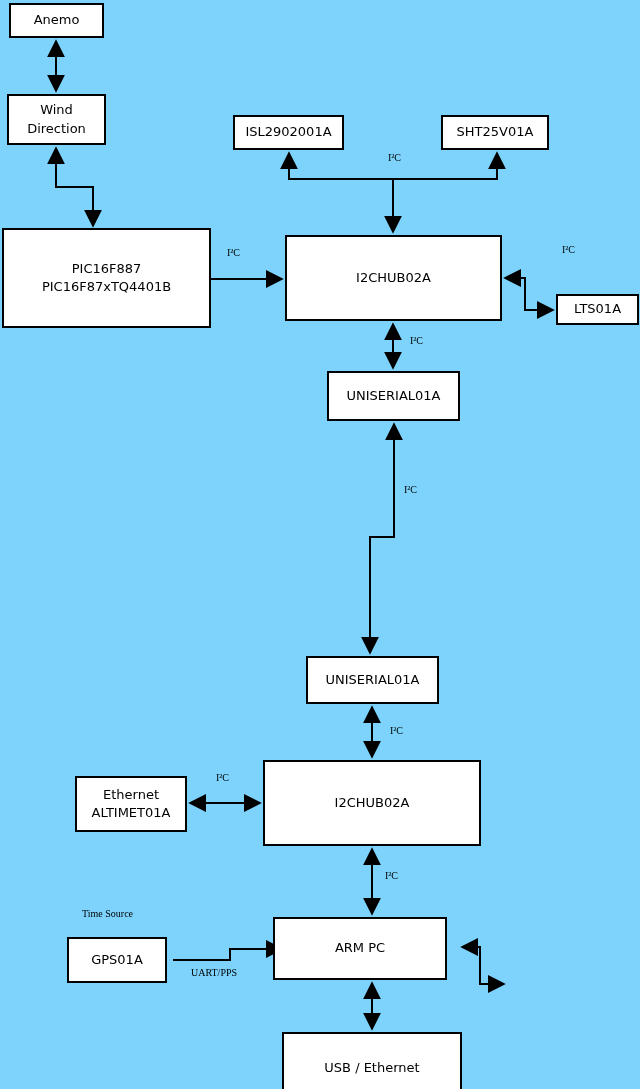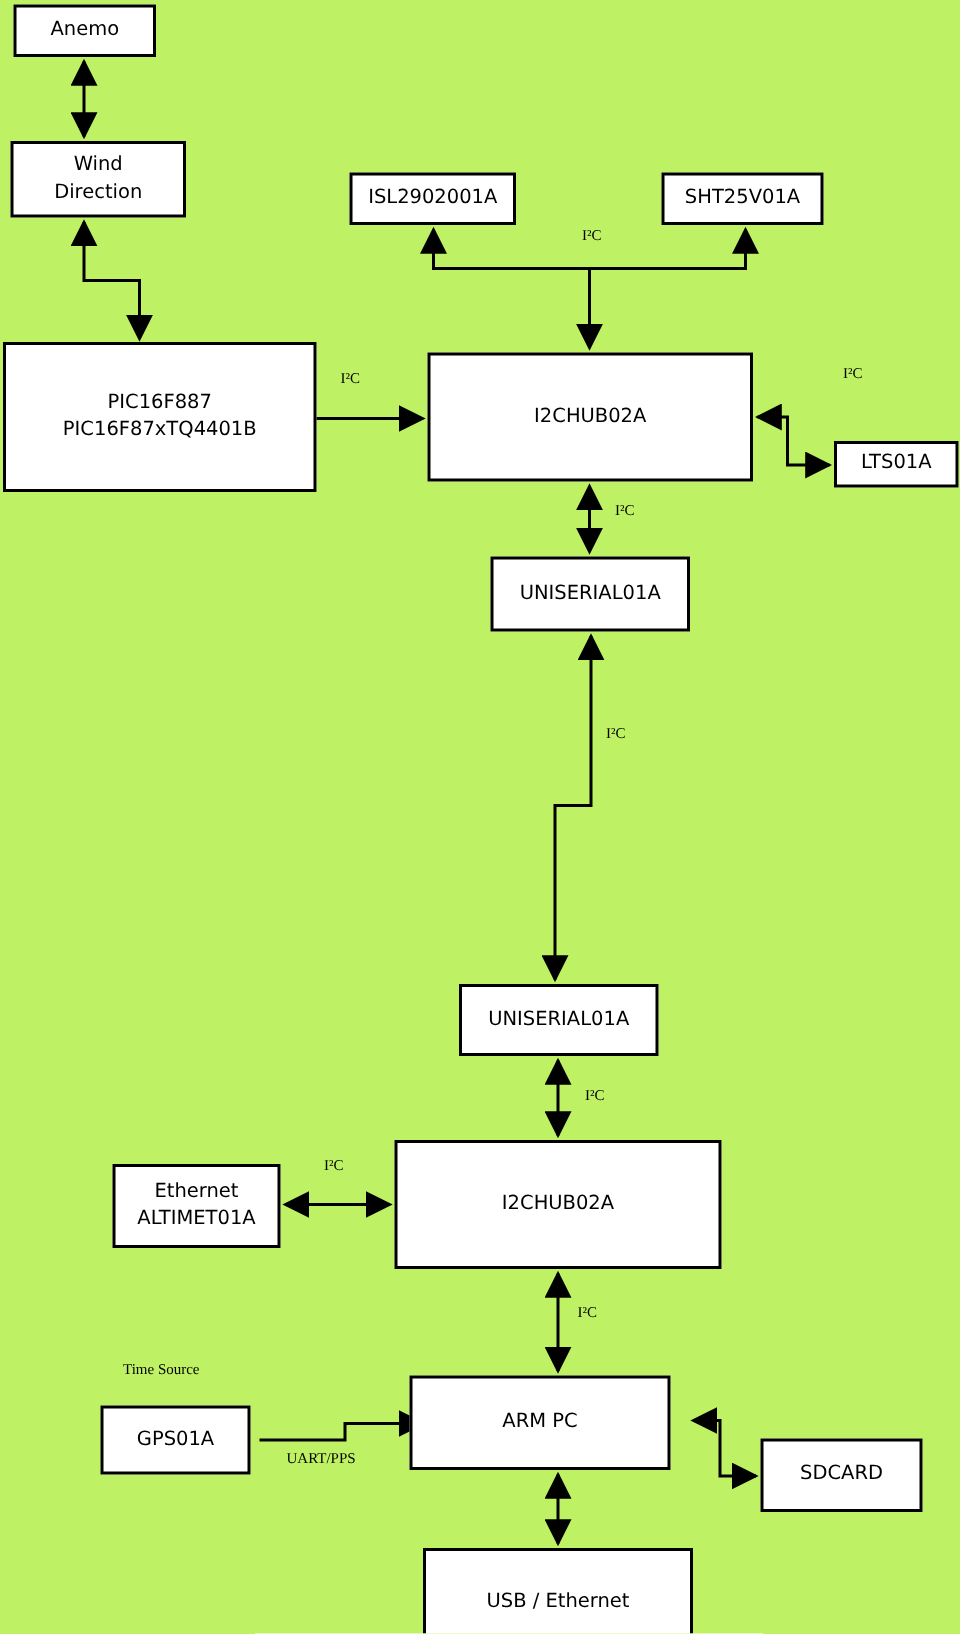--- a/index.html
+++ b/index.html
@@ -4,21 +4,21 @@
 <style>
   html, body {
     margin: 0;
     padding: 0;
     background: #ffffff;
   }
   .canvas {
     position: relative;
     width: 640px;
     height: 1089px;
-    background: #bef264;
+    background: #7dd3fc;
     font-family: "DejaVu Sans", "Liberation Sans", sans-serif;
     color: #000000;
     overflow: hidden;
   }
   svg.wires {
     position: absolute;
     left: 0;
     top: 0;
     width: 640px;
     height: 1089px;
@@ -70,21 +70,21 @@
       <path d="M 190 803 L 260 803" marker-start="url(#arr)" marker-end="url(#arr)"></path>
       <path d="M 372 849 L 372 914" marker-start="url(#arr)" marker-end="url(#arr)"></path>
       <path d="M 173 960 L 230 960 L 230 949 L 282 949" marker-end="url(#arr)"></path>
       <path d="M 462 947 L 480 947 L 480 984 L 504 984" marker-start="url(#arr)" marker-end="url(#arr)"></path>
       <path d="M 372 983 L 372 1029" marker-start="url(#arr)" marker-end="url(#arr)"></path>
     </g>
   </svg>
 
   <div class="node" style="left:9px; top:3px; width:95px; height:35px">Anemo</div>
 
-  <div class="node" style="left:7px; top:94px; width:117px; height:51px">Wind
+  <div class="node" style="left:7px; top:94px; width:99px; height:51px">Wind
 Direction</div>
 
   <div class="node" style="left:2px; top:228px; width:209px; height:100px">PIC16F887
 PIC16F87xTQ4401B</div>
 
   <div class="node" style="left:233px; top:115px; width:111px; height:35px">ISL2902001A</div>
 
   <div class="node" style="left:441px; top:115px; width:108px; height:35px">SHT25V01A</div>
 
   <div class="node" style="left:285px; top:235px; width:217px; height:86px">I2CHUB02A</div>
@@ -97,21 +97,20 @@
 
   <div class="node" style="left:263px; top:760px; width:218px; height:86px">I2CHUB02A</div>
 
   <div class="node" style="left:75px; top:776px; width:112px; height:56px">Ethernet
 ALTIMET01A</div>
 
   <div class="node" style="left:67px; top:937px; width:100px; height:46px">GPS01A</div>
 
   <div class="node" style="left:273px; top:917px; width:174px; height:63px">ARM PC</div>
 
-  <div class="node" style="left:507px; top:959px; width:108px; height:49px">SDCARD</div>
 
   <div class="node" style="left:282px; top:1032px; width:180px; height:73px">USB / Ethernet</div>
 
   <div class="edge-label" style="left:388px; top:152px">I²C</div>
 
   <div class="edge-label" style="left:227px; top:247px">I²C</div>
 
   <div class="edge-label" style="left:562px; top:244px">I²C</div>
 
   <div class="edge-label" style="left:410px; top:335px">I²C</div>

